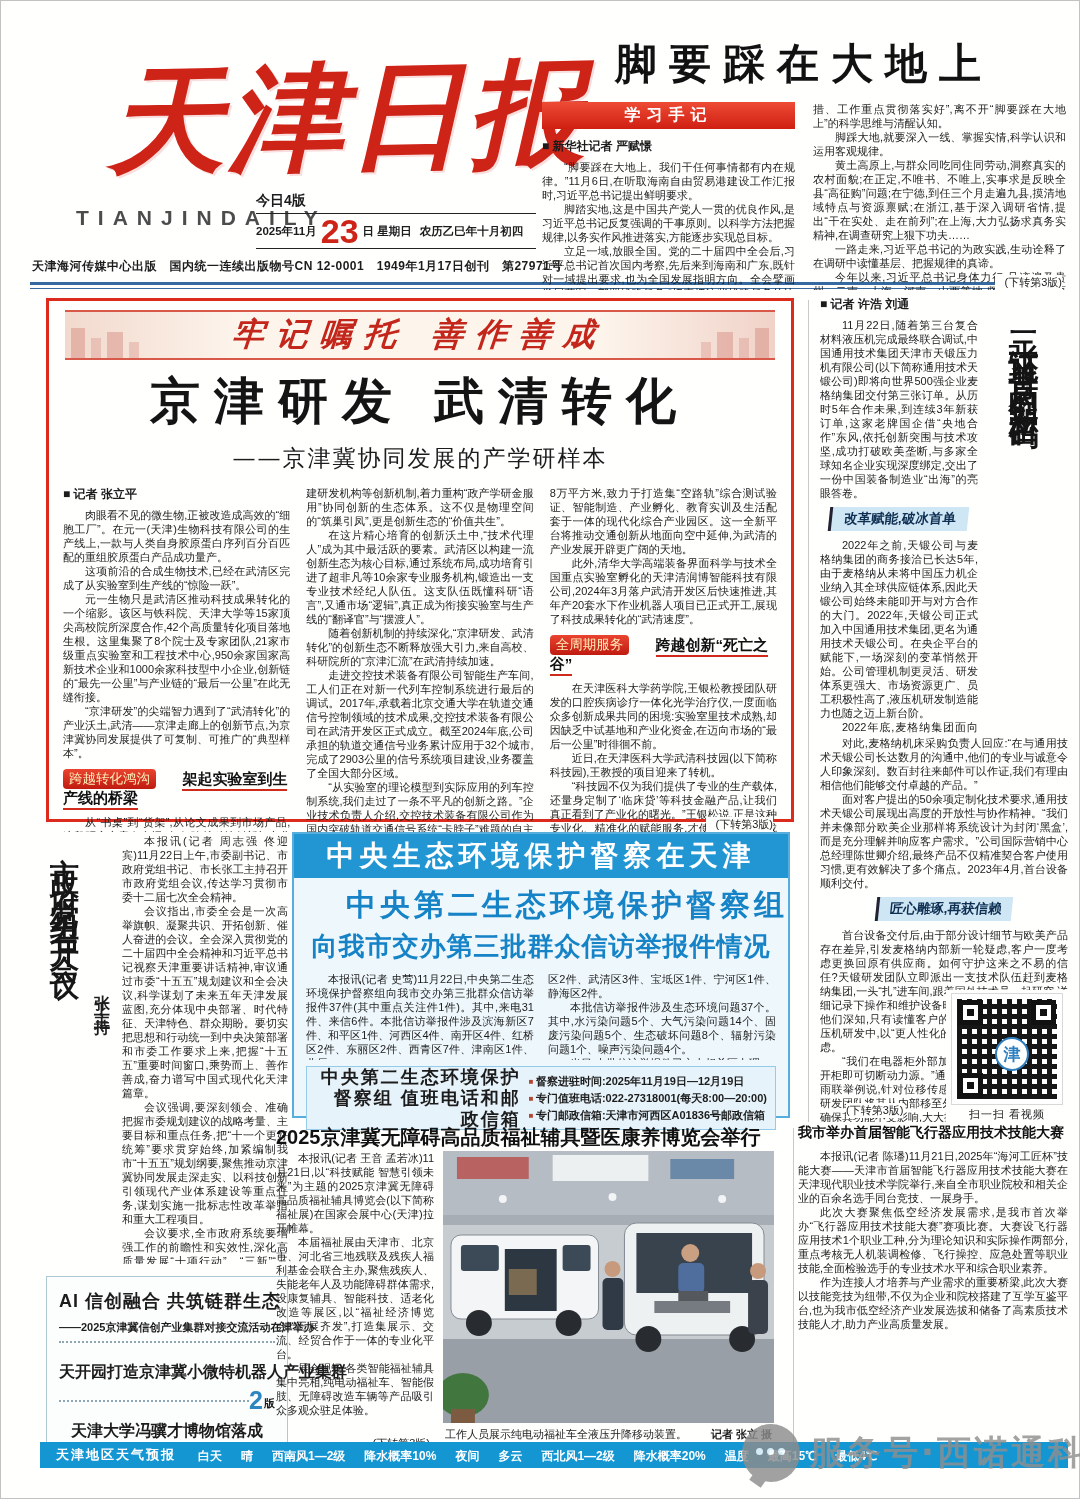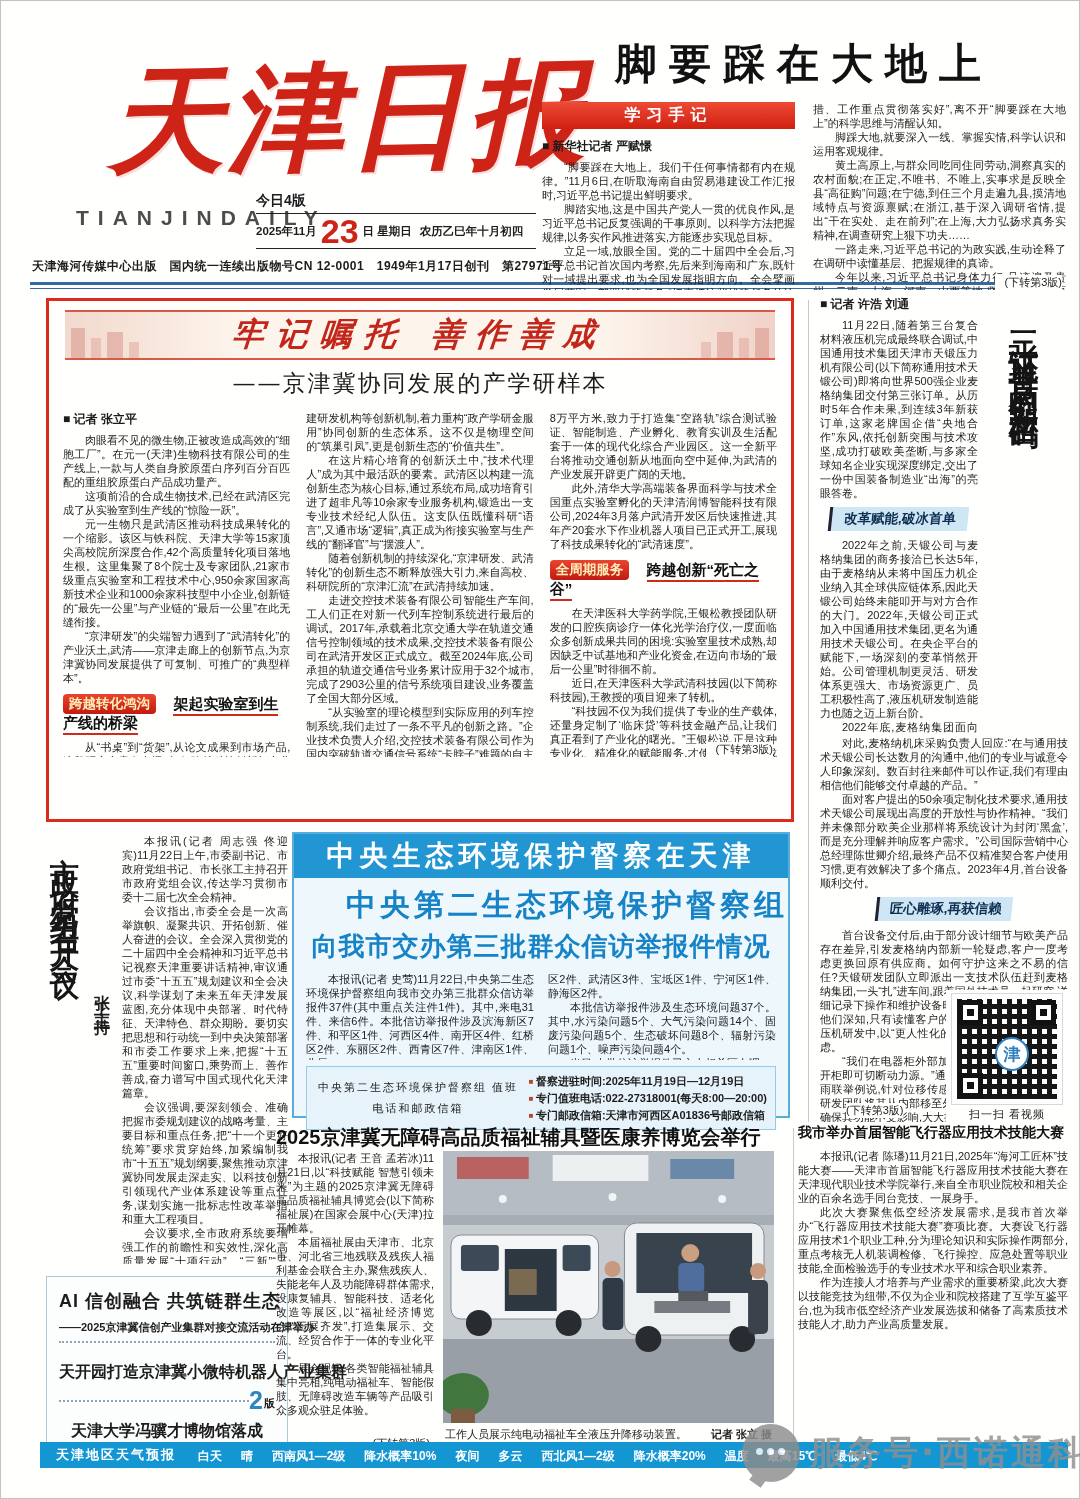--- a/index.html
+++ b/index.html
@@ -38,21 +38,21 @@
     linear-gradient(#d98f85,#d98f85) 0 100%/14px 30px no-repeat,
     linear-gradient(#e0a59b,#e0a59b) 20px 100%/10px 20px no-repeat,
     linear-gradient(#d98f85,#d98f85) 36px 100%/16px 26px no-repeat,
     linear-gradient(#e0a59b,#e0a59b) 58px 100%/10px 16px no-repeat}
   .slogan .sky1{left:6px}.slogan .sky2{right:6px;transform:scaleX(-1)}
   .main-title{text-align:center;font-size:50px;font-weight:bold;letter-spacing:14px;margin-top:8px;white-space:nowrap;color:#141414}
   .main-sub{text-align:center;font-family:"DejaVu Serif",serif;font-weight:normal;font-size:23px;margin-top:8px;letter-spacing:2px}
   .main-cols{display:flex;gap:16px;margin-top:12px}
   .main-col{flex:1;height:346px;position:relative}
   .tagline{margin:9px 0 7px;text-indent:0}
-  .rtag{display:inline-block;background:linear-gradient(#ea4430,#bf1b10);color:#ffedb8;font-weight:bold;padding:1px 6px;border-radius:4px;font-size:13.5px;margin-right:13px;vertical-align:1px}
+  .rtag{display:inline-block;background:linear-gradient(#ea4430,#bf1b10);color:#ffedb8;font-weight:normal;padding:1px 6px;border-radius:4px;font-size:13.5px;margin-right:22px;vertical-align:1px}
   .headtxt{font-weight:bold;font-size:15px;border-bottom:2px solid #cf2a1b;padding-bottom:2px;color:#111}
   
   .orders{position:absolute;left:820px;top:296px;width:248px;height:826px}
   .orders-top{display:flex;height:438px}
   .otext{width:158px;position:relative}
   .ovt{flex:1;display:flex;justify-content:center;align-items:flex-start;padding-top:12px}
   .ovt span{writing-mode:vertical-rl;text-orientation:upright;font-weight:bold;font-size:30px;letter-spacing:9px;color:#141414}
   .osub{background:#cfe6f5;color:#0e2f52;font-weight:bold;text-align:center;font-size:13.5px;padding:3px 8px;margin:7px auto 7px;width:88%;border-left:3px solid #223;transform:skewX(-6deg)}
   .orders-bottom{position:relative;height:386px;margin-top:2px}
   .qrwrap{position:absolute;right:0;bottom:0;width:122px;background:#fffffe;text-align:center;padding-top:4px}
@@ -82,21 +82,21 @@
   .pnum{font-size:25px;font-weight:bold;color:#2e86c1;line-height:22px}
   .pword{font-size:11px;font-weight:bold;margin-left:1px}
   
   .bluebox{position:absolute;left:292px;top:832px;width:498px;height:286px;border:2px solid #57aedc;background:#eef7fc}
   .bb-banner{height:44px;background:#2196d3;color:#fff;font-weight:bold;font-size:28px;display:flex;align-items:center;justify-content:center;letter-spacing:5px}
   .bb-h1{color:#1583c6;font-weight:bold;font-size:30px;text-align:right;letter-spacing:4px;margin-top:7px;white-space:nowrap}
   .bb-h2{color:#1583c6;font-weight:bold;font-size:26px;text-align:center;letter-spacing:1px;margin-top:3px;white-space:nowrap}
   .bb-cols{display:flex;gap:14px;margin:8px 12px 6px}
   .bb-col{flex:1;height:88px}
   .bb-info{margin:0 12px;background:#e7f3fa;border:1px solid #93cbe8;display:flex;align-items:center;padding:6px 8px;height:64px}
-  .bb-info-title{width:208px;font-size:11px;font-weight:normal;text-align:center;line-height:21px;letter-spacing:2px}
+  .bb-info-title{width:208px;font-size:18px;font-weight:bold;text-align:right;line-height:21px;letter-spacing:2px}
   .bb-bullets{flex:1;padding-left:8px}
   .bb-bullets p{font-size:11px;font-weight:bold;line-height:17px;white-space:nowrap}
   .bb-bullets p::before{content:"■ ";color:#b54832;font-size:8px;vertical-align:1px}
   
   .expo{position:absolute;left:276px;top:1124px;width:498px;height:344px}
   .expo-title{font-size:20px;font-weight:bold;white-space:nowrap;color:#111}
   .expo-row{display:flex;gap:9px;margin-top:0}
   .etext{width:158px;height:300px;position:relative}
   .ephoto{flex:1}
   .ephoto svg{width:100%;height:272px;display:block;background:#c9ced3}
@@ -159,20 +159,21 @@
       </div>
     </div>
   </div>
 
   <div class="redbox">
     <div class="slogan">
       <i class="sky1"></i>
       <span class="txt">牢记嘱托  善作善成</span>
       <i class="sky2"></i>
     </div>
+    <div class="main-title">京津研发 武清转化</div>
     <div class="main-sub">——京津冀协同发展的产学研样本</div>
     <div class="main-cols">
       <div class="main-col clip">
         <div class="byline">■ 记者 张立平</div>
         <div class="bt">
             <p>肉眼看不见的微生物,正被改造成高效的“细胞工厂”。在元一(天津)生物科技有限公司的生产线上,一款与人类自身胶原蛋白序列百分百匹配的重组胶原蛋白产品成功量产。</p>
             <p>这项前沿的合成生物技术,已经在武清区完成了从实验室到生产线的“惊险一跃”。</p>
             <p>元一生物只是武清区推动科技成果转化的一个缩影。该区与铁科院、天津大学等15家顶尖高校院所深度合作,42个高质量转化项目落地生根。这里集聚了8个院士及专家团队,21家市级重点实验室和工程技术中心,950余家国家高新技术企业和1000余家科技型中小企业,创新链的“最先一公里”与产业链的“最后一公里”在此无缝衔接。</p>
             <p>“京津研发”的尖端智力遇到了“武清转化”的产业沃土,武清——京津走廊上的创新节点,为京津冀协同发展提供了可复制、可推广的“典型样本”。</p>
           </div>

